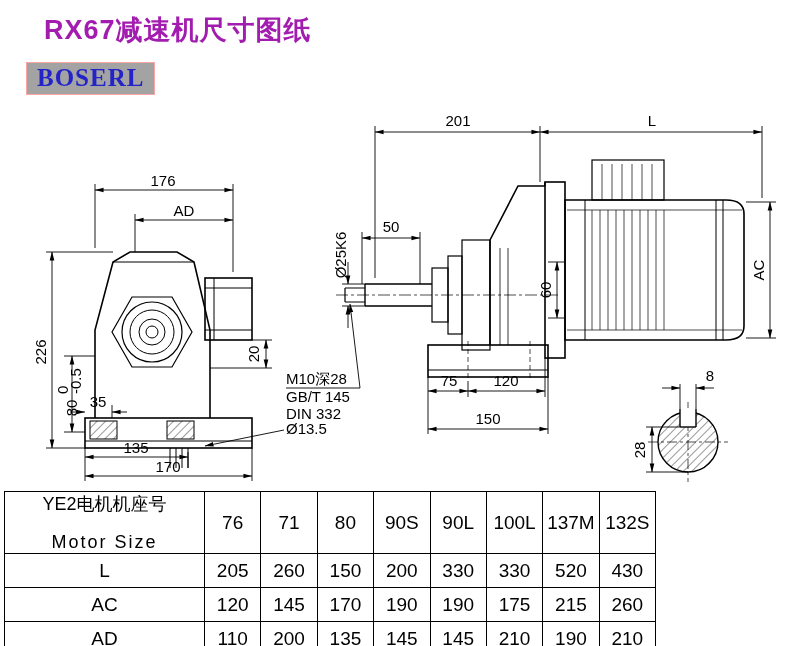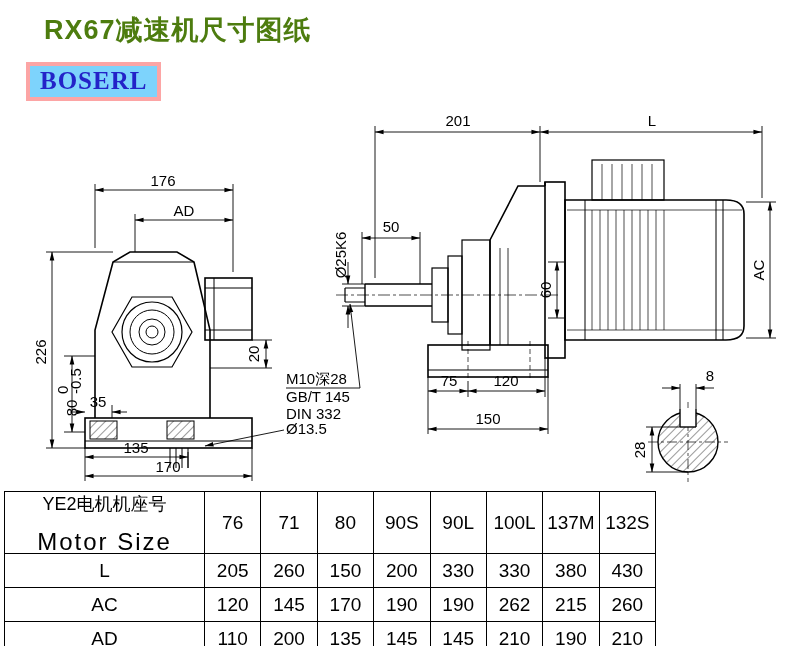--- a/index.html
+++ b/index.html
@@ -1,28 +1,28 @@
 <!DOCTYPE html>
 <html><head>
 <meta charset="utf-8">
 <style>
   * { margin:0; padding:0; box-sizing:border-box; }
   html,body { background:#fff; }
   body { width:800px; height:646px; font-family:"Liberation Sans",sans-serif; }
   .page { position:relative; width:800px; height:646px; background:#fff; overflow:hidden; }
-  .title { position:absolute; left:44px; top:12px; font-size:27px; font-weight:bold; color:#4d7c0f; letter-spacing:1px; }
-  .logo { position:absolute; left:26px; top:62px; border:4px solid #fca5a5; padding:1px 10px 2px 10px; background:#7dd3fc; }
+  .title { position:absolute; left:44px; top:12px; font-size:27px; font-weight:bold; color:#a21caf; letter-spacing:1px; }
+  .logo { position:absolute; left:26px; top:62px; border:1px solid #fca5a5; padding:1px 10px 2px 10px; background:#a3a3a3; }
   .logo span { font-family:"Liberation Serif",serif; font-size:25px; font-weight:bold; color:#2323c8; letter-spacing:1px; }
   svg.drawing { position:absolute; left:0; top:0; }
   svg text { font-family:"Liberation Sans",sans-serif; font-size:15px; fill:#000; stroke:none; }
   table.dims { position:absolute; left:4px; top:491px; width:652px; border-collapse:collapse; table-layout:fixed; text-align:center; color:#000;border-radius:7px; }
   table.dims td { border:1px solid #000; height:34px; padding:0; font-size:19px; background:#fff; }
   table.dims tr.hdr td { height:52px; }
   .cn { font-size:18px; line-height:24px; }
-  .en { font-size:24px; line-height:22px; letter-spacing:2px;margin-top:15px; }
+  .en { font-size:18px; line-height:22px; letter-spacing:2px;margin-top:15px; }
 </style>
 </head>
 <body>
 
 <div class="page">
 
   <div class="title">RX67减速机尺寸图纸</div>
   <div class="logo">
     <span>BOSERL</span>
   </div>
@@ -260,31 +260,31 @@
       <td>132S</td>
     </tr>
     <tr>
       <td>L</td>
       <td>205</td>
       <td>260</td>
       <td>150</td>
       <td>200</td>
       <td>330</td>
       <td>330</td>
-      <td>380</td>
+      <td>520</td>
       <td>430</td>
     </tr>
     <tr>
       <td>AC</td>
       <td>120</td>
       <td>145</td>
       <td>170</td>
       <td>190</td>
       <td>190</td>
-      <td>262</td>
+      <td>175</td>
       <td>215</td>
       <td>260</td>
     </tr>
     <tr>
       <td>AD</td>
       <td>110</td>
       <td>200</td>
       <td>135</td>
       <td>145</td>
       <td>145</td>

